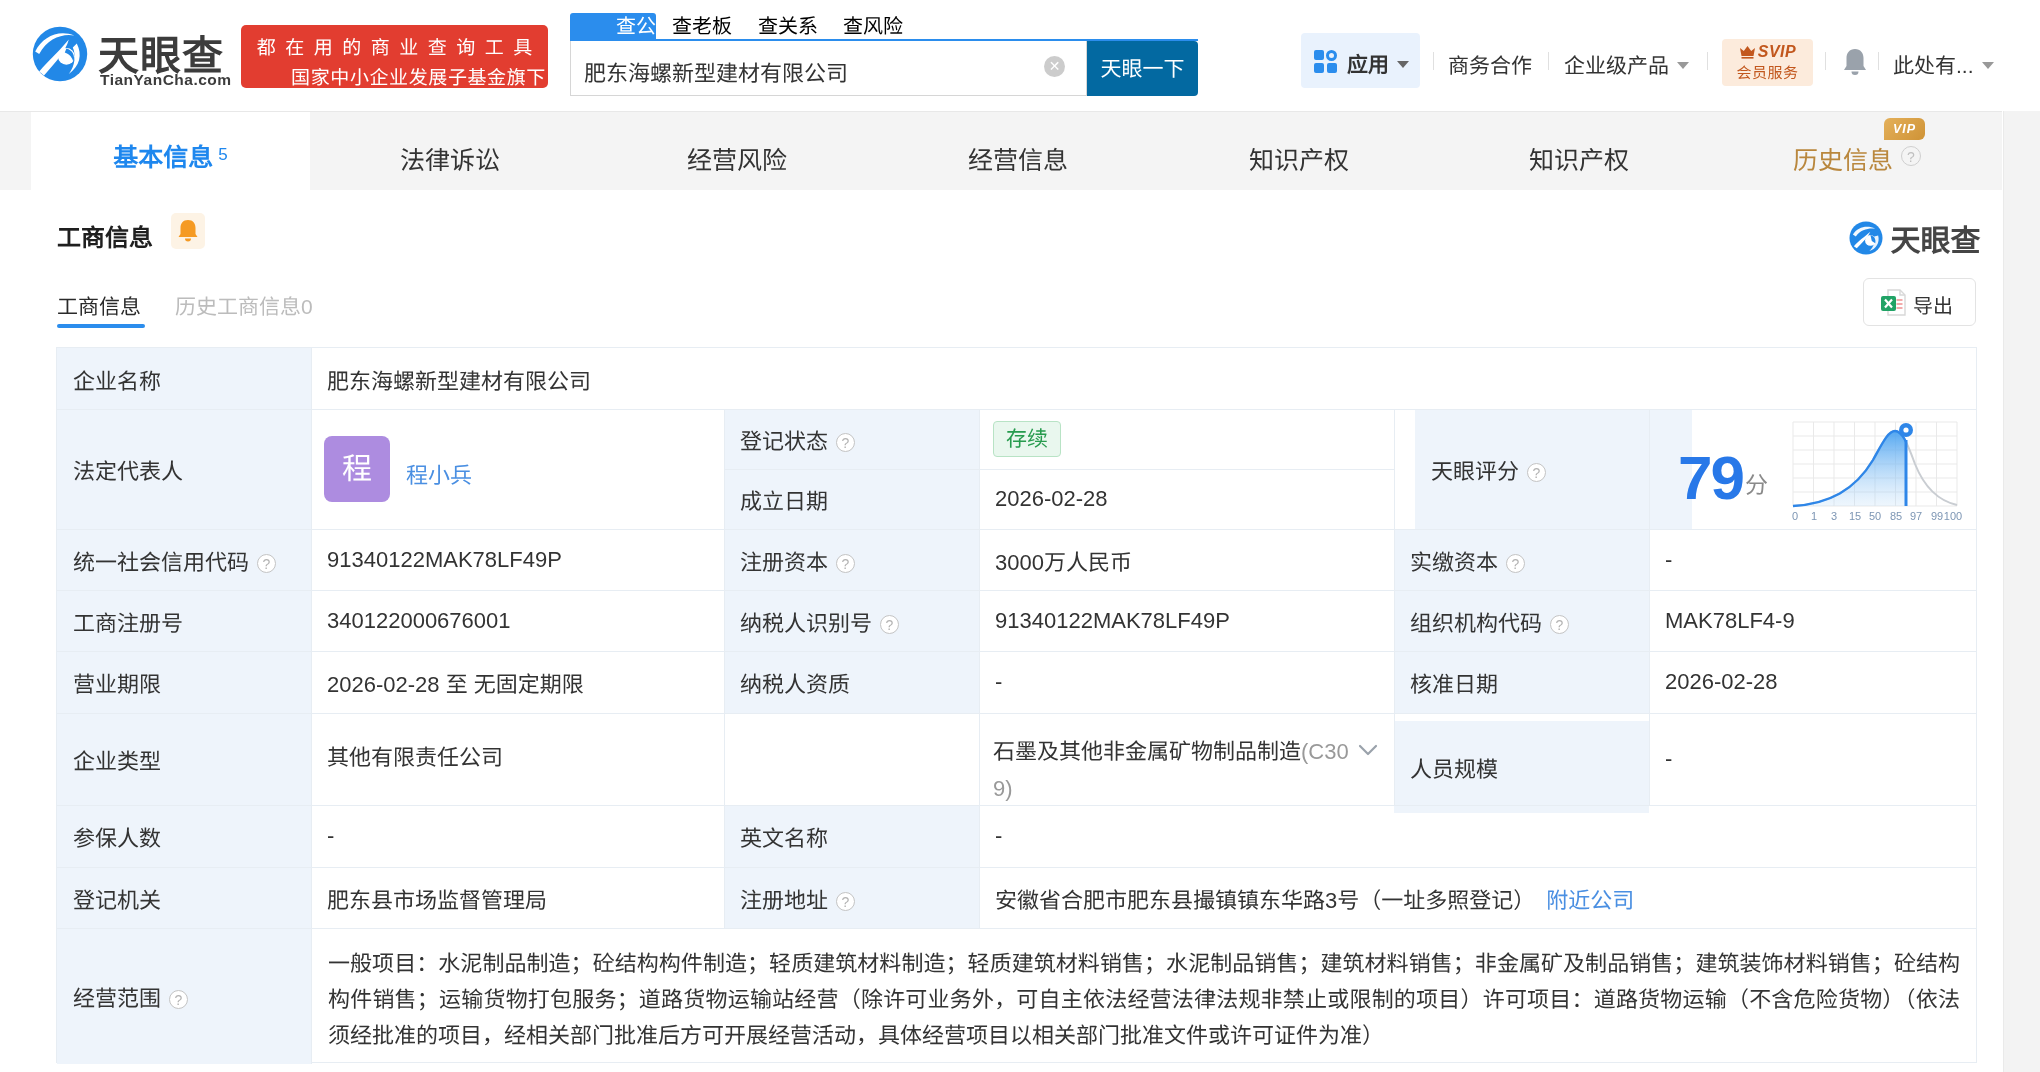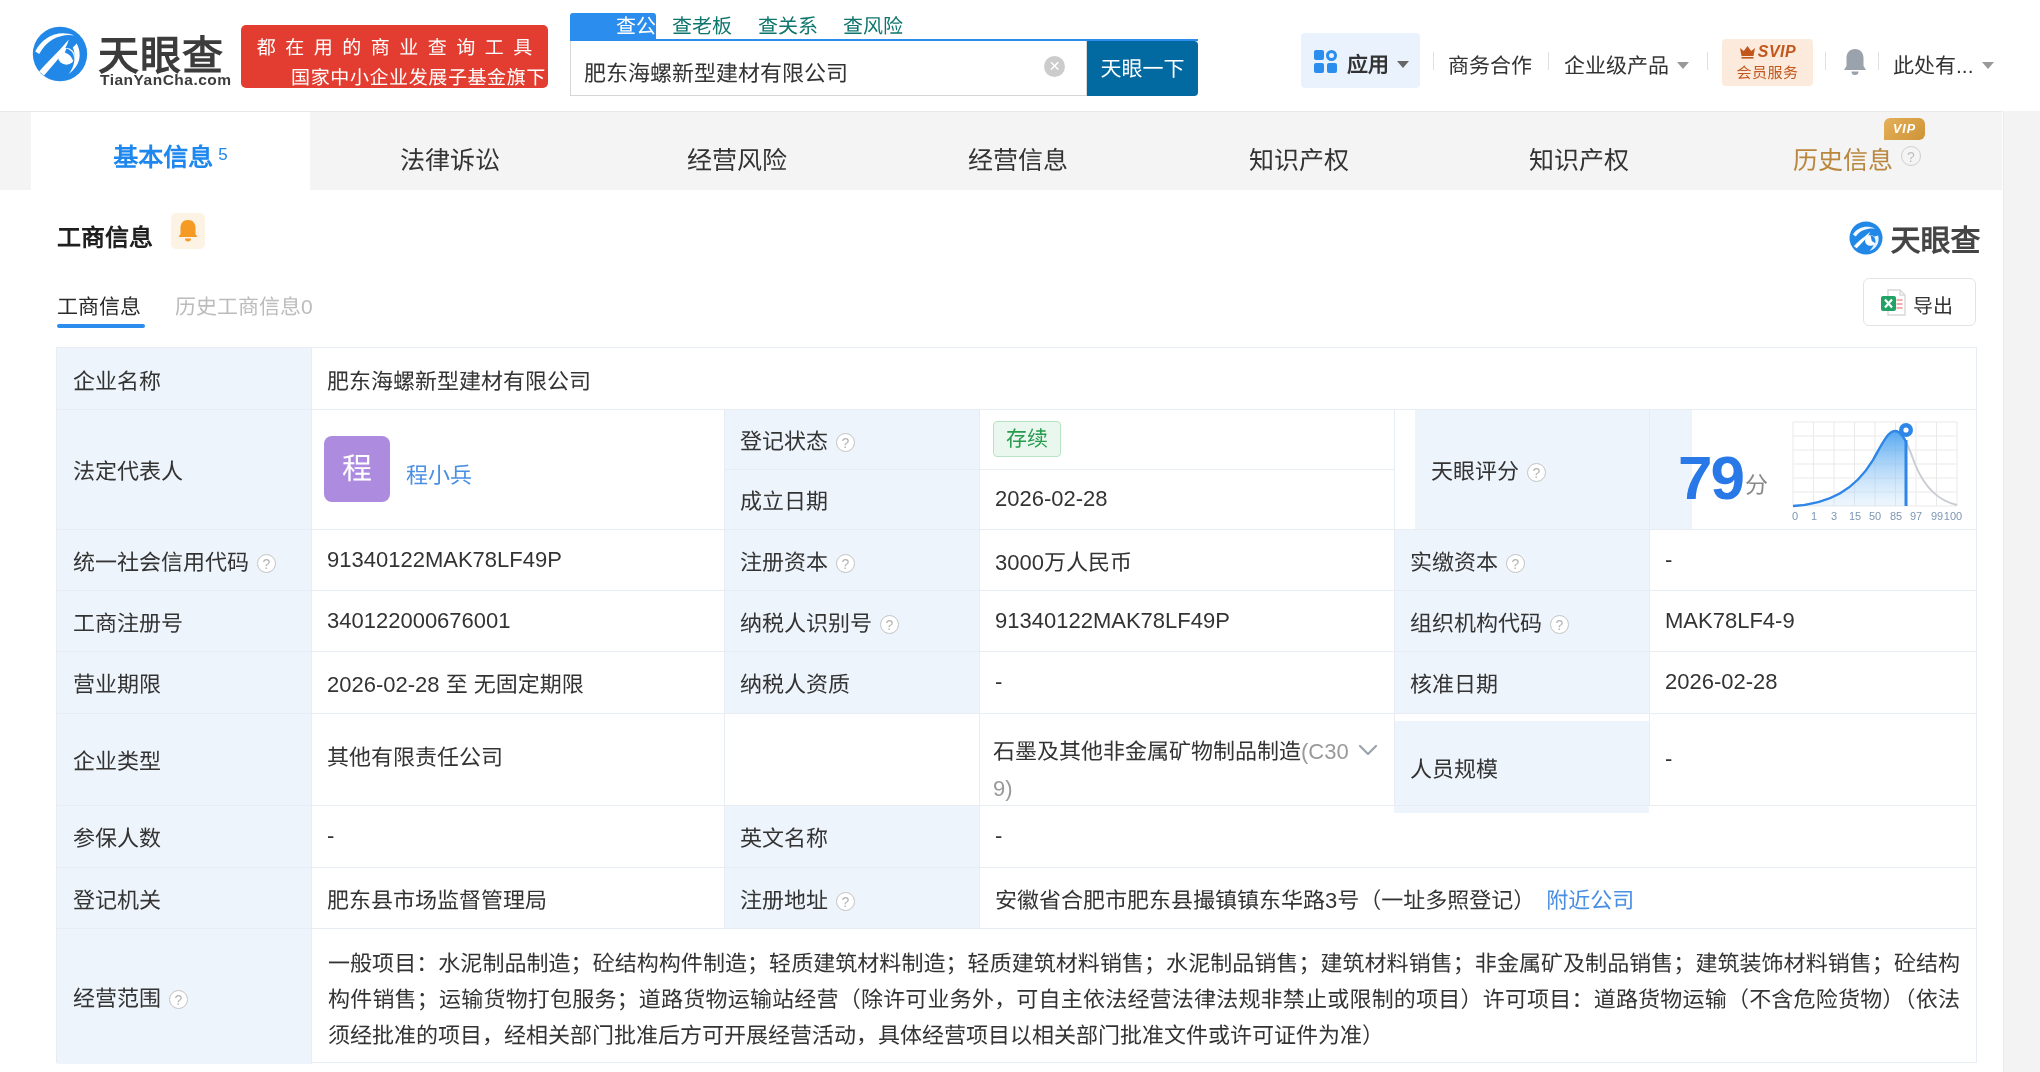--- a/index.html
+++ b/index.html
@@ -10,21 +10,21 @@
 
 #header { position:absolute; left:0; top:0; width:2040px; height:113px; background:#fff; }
 #logo-ty { position:absolute; left:37px; top:22px; }
 #logo-text { position:absolute; left:98px; top:22px; font-size:41px; font-weight:700; color:#3c3c3c; letter-spacing:1px; }
 #logo-sub { position:absolute; left:100px; top:71px; font-size:15.5px; font-weight:700; color:#3c3c3c; letter-spacing:0.5px; }
 #redbox { position:absolute; left:241px; top:25px; width:307px; height:63px; background:#e23d30; border-radius:5px; color:#fff; text-align:center; }
 #redbox .l1 { margin-top:7px; font-size:19px; letter-spacing:9.5px; text-indent:9.5px; }
 #redbox .l2 { margin-top:3px; font-size:19px; letter-spacing:0.6px;padding-left:48px; }
 
 
-.stab { position:absolute; top:13px; height:27px; line-height:27px; font-size:20px; color:#0f766e; }
+.stab { position:absolute; top:13px; height:27px; line-height:27px; font-size:20px; color:#000000; }
 #stab1 { left:570px; width:86px; background:#2b8ded; color:#fff; text-align:right; border-radius:3px 3px 0 0;padding-left:28px; }
 #sunder { position:absolute; left:570px; top:39px; width:628px; height:2px; background:#2b8ded; }
 #sinput { position:absolute; left:570px; top:41px; width:517px; height:55px; background:#fff; border:1px solid #d6d6d6; border-top:none; }
 #sinput .txt { position:absolute; left:13px; top:14px; font-size:22px; color:#333; }
 #sclear { position:absolute; left:1044px; top:56px; width:21px; height:21px; border-radius:50%; background:#ccc; color:#fff; font-size:14px; line-height:21px; text-align:center; }
 #sbtn { position:absolute; left:1087px; top:41px; width:111px; height:55px; background:#0369a1; border-radius:0 4px 4px 0; color:#fff; font-size:21px; text-align:center; line-height:55px; }
 
 
 #appbox { position:absolute; left:1301px; top:33px; width:119px; height:55px; background:#e9f2fd; border-radius:4px; }
 #appbox .t { position:absolute; left:46px; top:15px; font-size:21px; font-weight:700; color:#333; }

